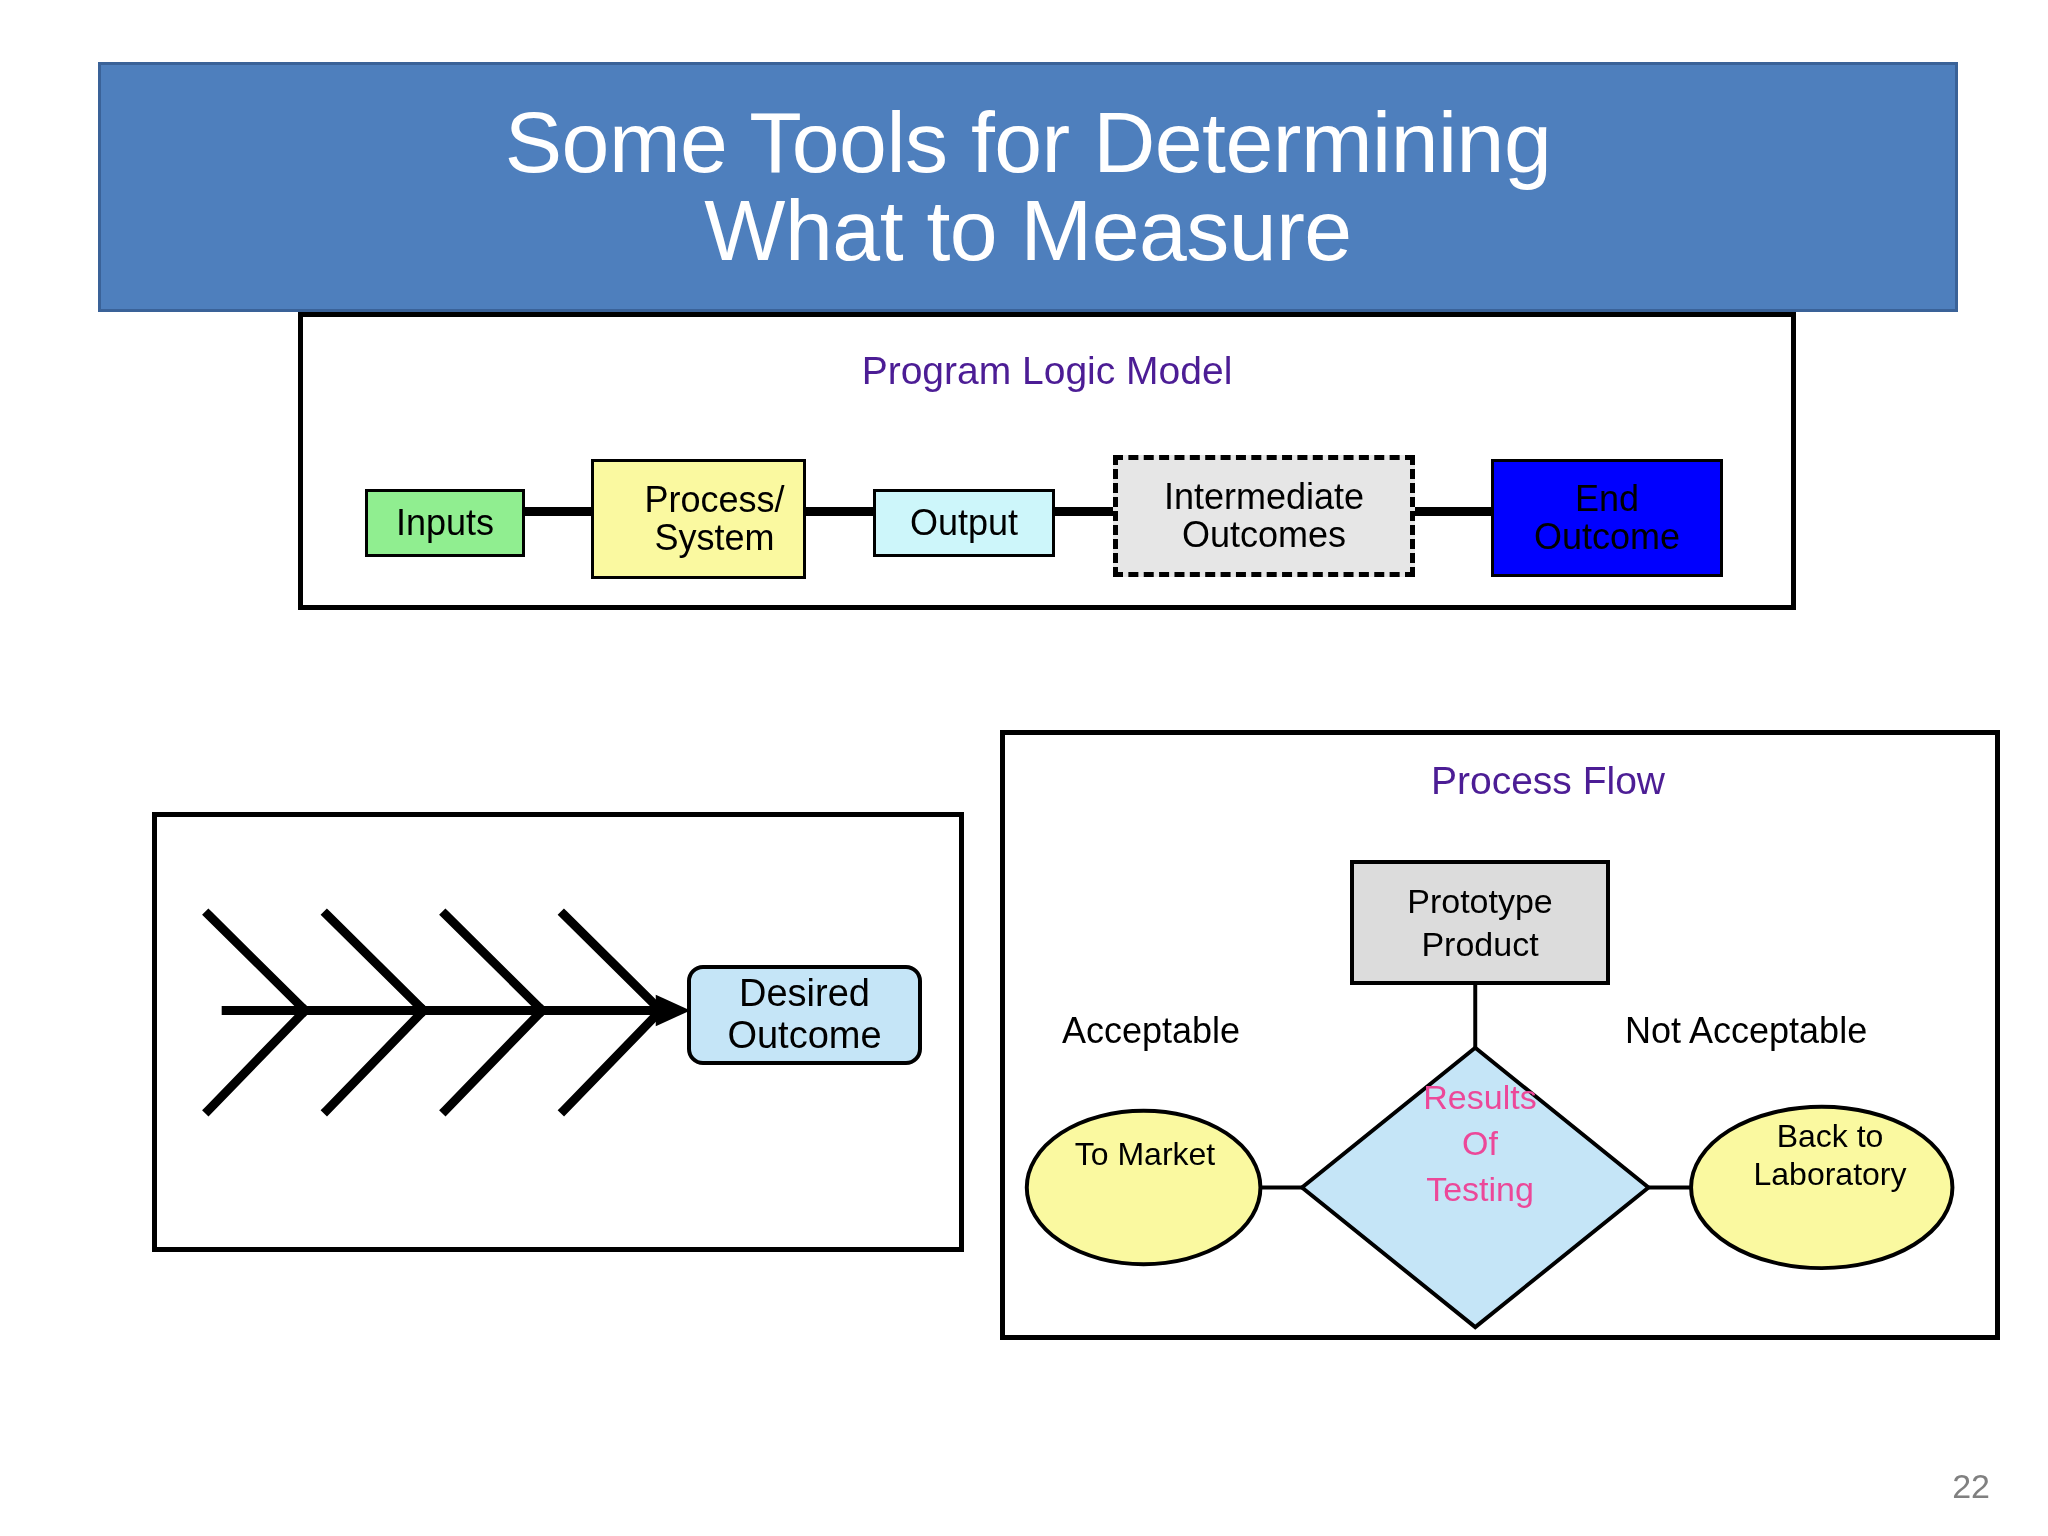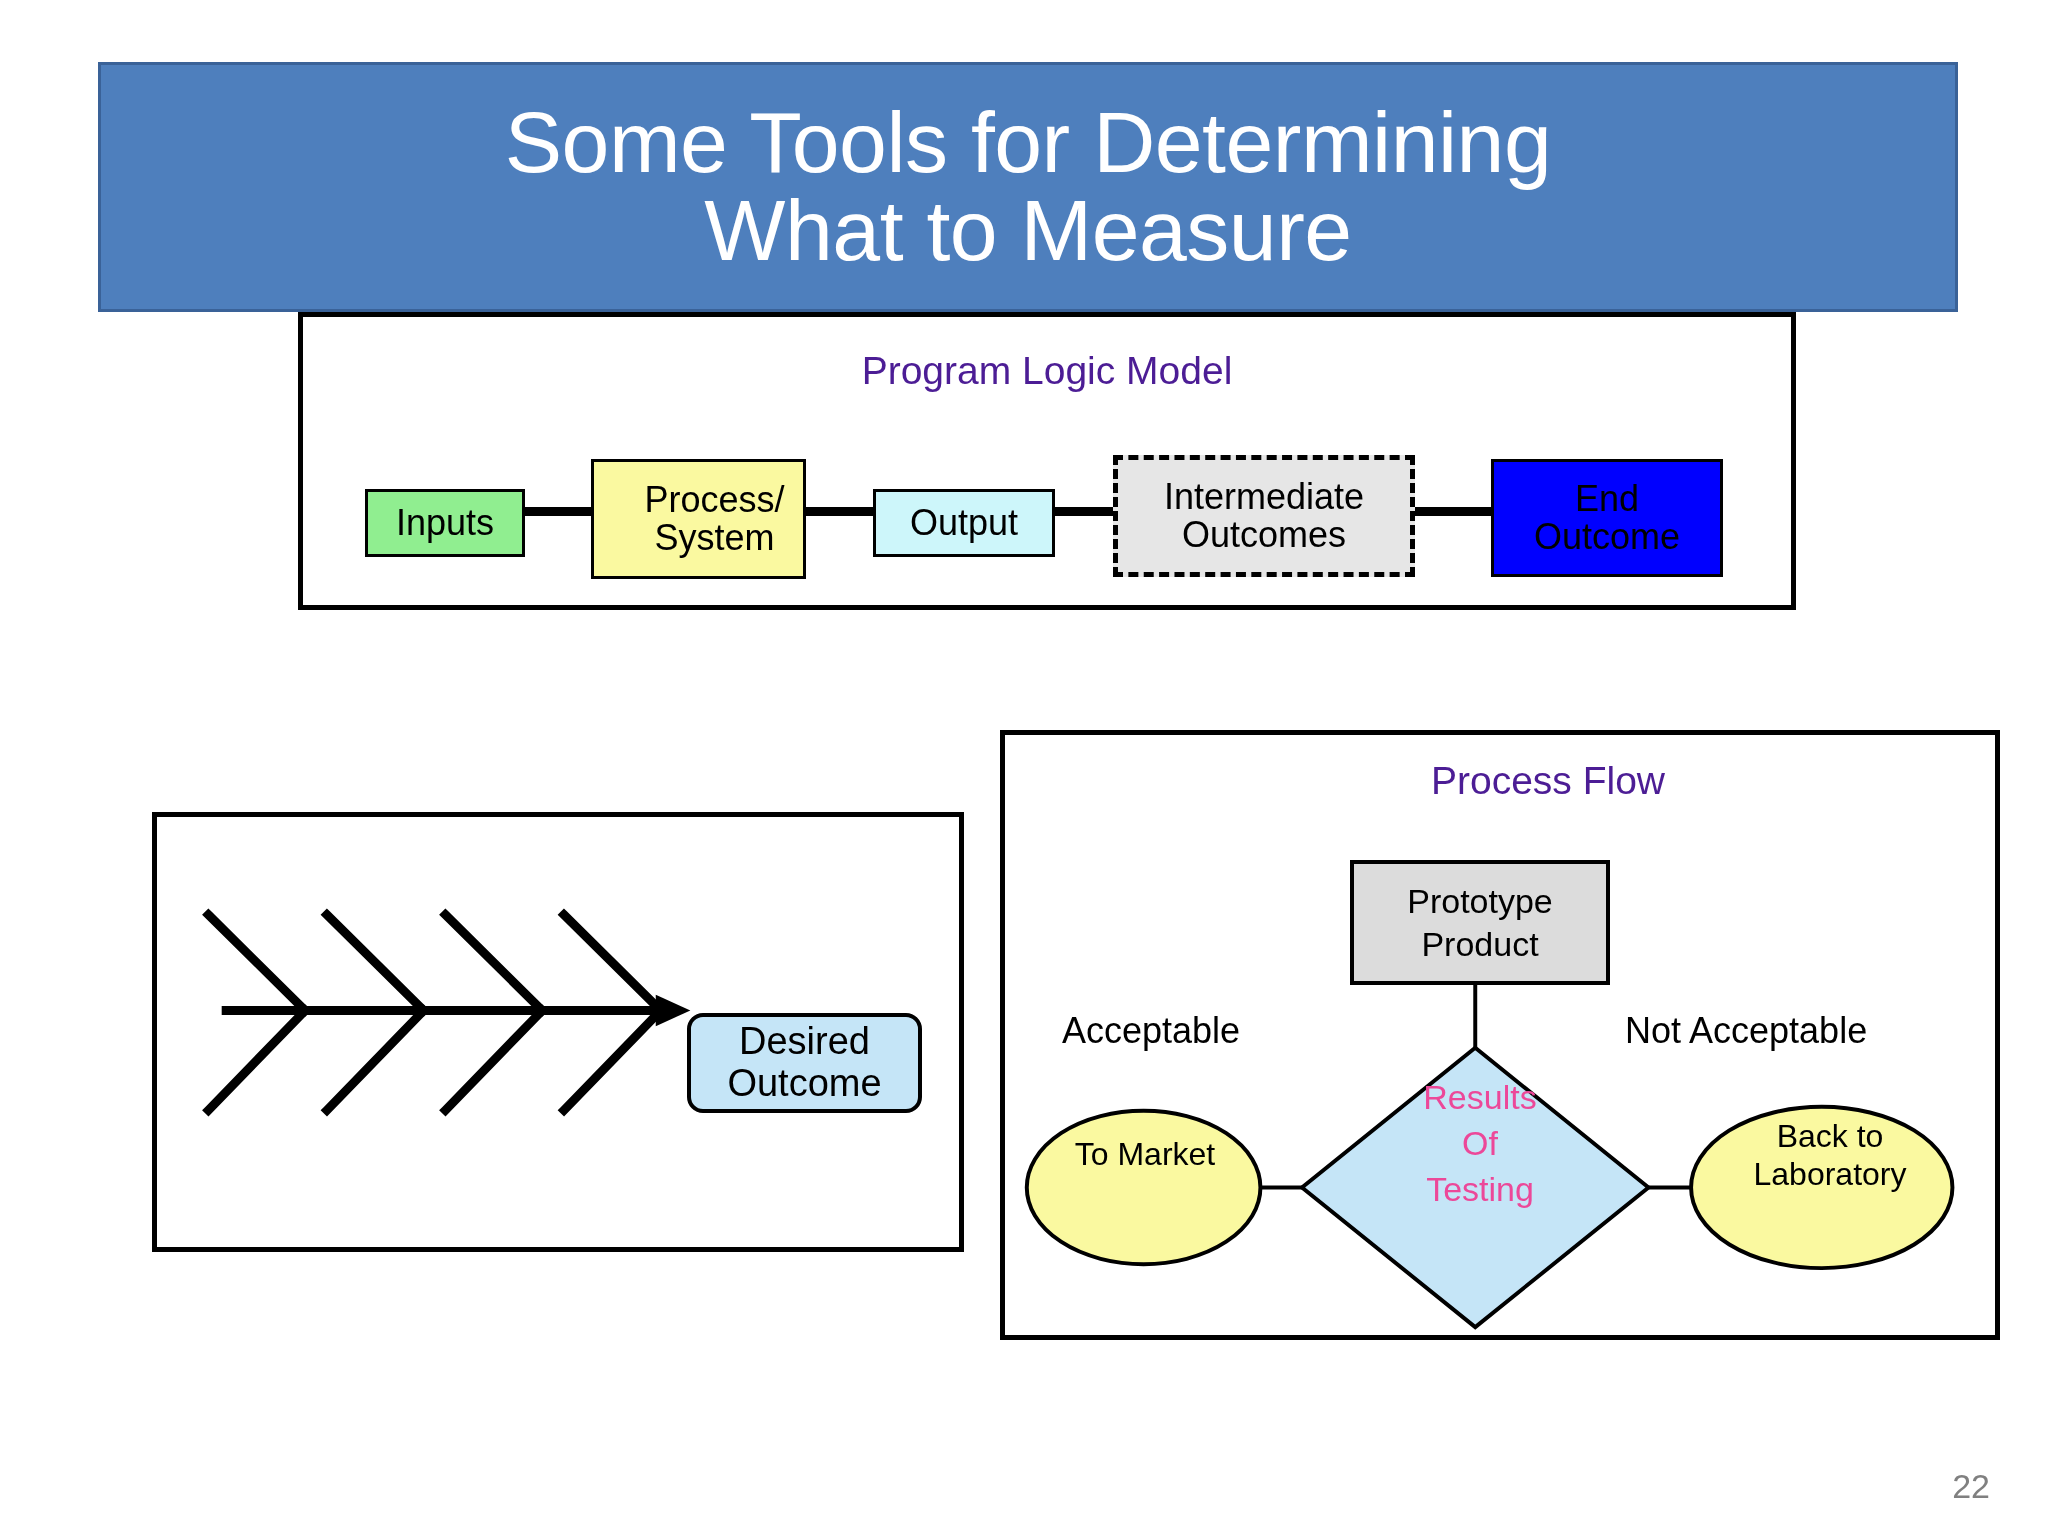--- a/index.html
+++ b/index.html
@@ -132,21 +132,20 @@
     border: 4px solid #000000;
     border-radius: 16px;
     box-sizing: border-box;
     display: flex;
     flex-direction: column;
     align-items: center;
     justify-content: center;
     font-size: 38px;
     line-height: 1.1;
     color: #000000;
-    margin-top: 48px;
   }
 
   
   #pf-panel {
     left: 1000px;
     top: 730px;
     width: 1000px;
     height: 610px;
     padding-left: 48px;
   }

